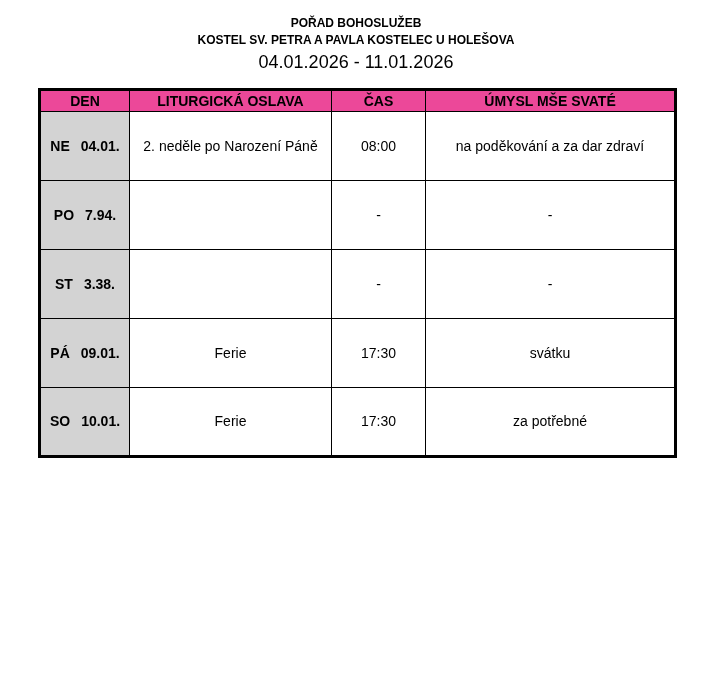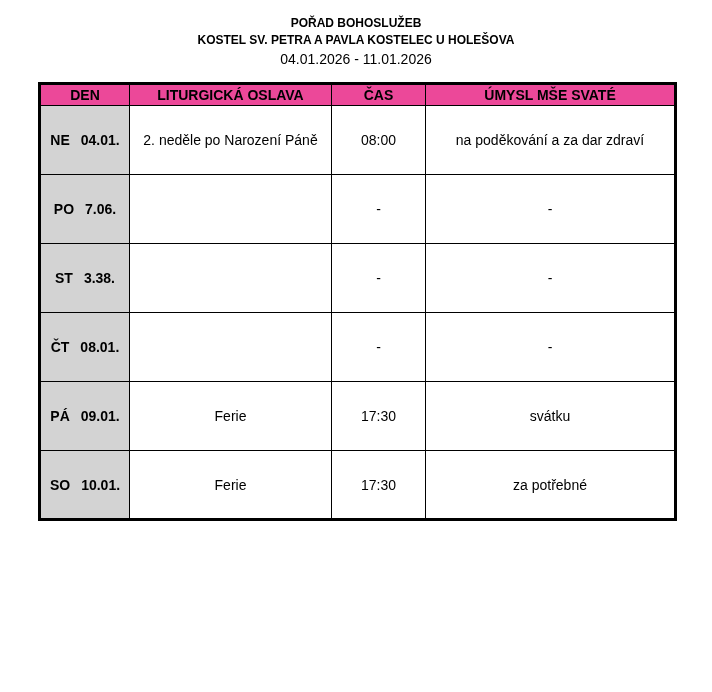--- a/index.html
+++ b/index.html
@@ -18,21 +18,21 @@
     text-align: center;
     padding-top: 15px;
   }
   .doc-title,
   .doc-subtitle {
     font-size: 12px;
     font-weight: bold;
     line-height: 1.4;
   }
   .doc-daterange {
-    font-size: 14px;
+    font-size: 18px;
     font-weight: normal;
     line-height: 1.4;
     margin-top: 1px;
   }
   table.schedule {
     border-collapse: collapse;
     table-layout: fixed;
     width: 636px;
     margin: 13px 0 0 38px;
     border: 3px solid #000000;
@@ -91,33 +91,27 @@
     </tr>
   </thead>
   <tbody>
     <tr>
       <td class="den-cell"><span>NE</span><span class="den-gap"></span><span>04.01.</span></td>
       <td>2. neděle po Narození Páně</td>
       <td>08:00</td>
       <td>na poděkování a za dar zdraví</td>
     </tr>
     <tr>
-      <td class="den-cell"><span>PO</span><span class="den-gap"></span><span>7.06.</span></td>
+      <td class="den-cell"><span>PO</span><span class="den-gap"></span><span>7.94.</span></td>
       <td></td>
       <td>-</td>
       <td>-</td>
     </tr>
     <tr>
       <td class="den-cell"><span>ST</span><span class="den-gap"></span><span>3.38.</span></td>
-      <td></td>
-      <td>-</td>
-      <td>-</td>
-    </tr>
-    <tr>
-      <td class="den-cell"><span>ČT</span><span class="den-gap"></span><span>08.01.</span></td>
       <td></td>
       <td>-</td>
       <td>-</td>
     </tr>
     <tr>
       <td class="den-cell"><span>PÁ</span><span class="den-gap"></span><span>09.01.</span></td>
       <td>Ferie</td>
       <td>17:30</td>
       <td>svátku</td>
     </tr>

